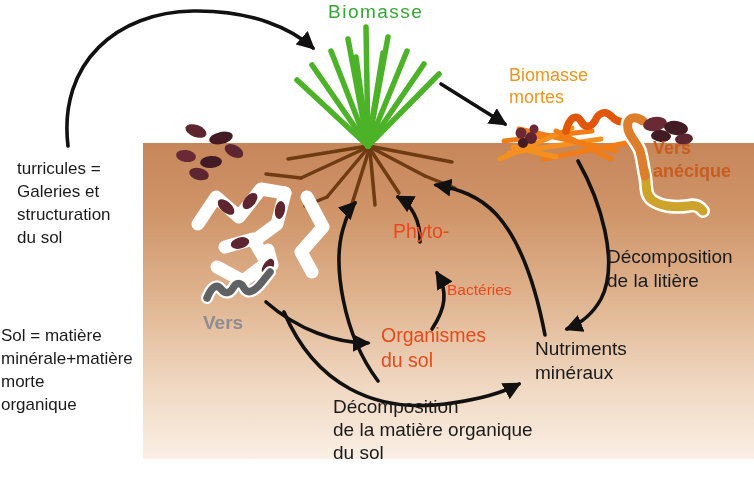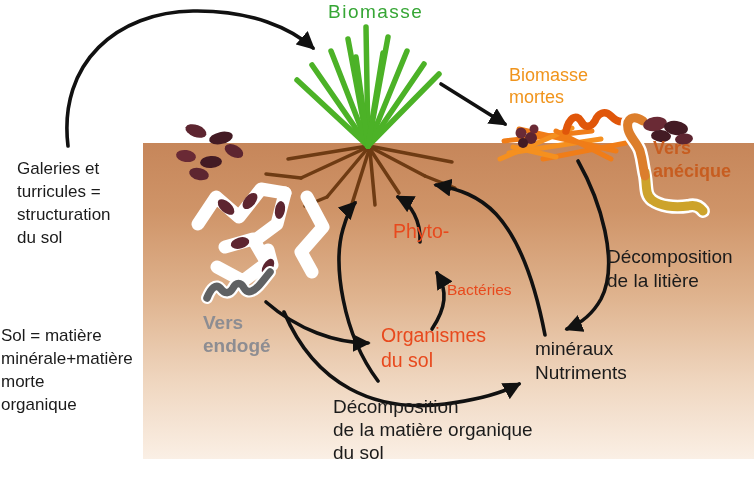--- a/index.html
+++ b/index.html
@@ -160,52 +160,51 @@
     <span>mortes</span>
   </div>
 
 
   <div class="lbl anecique">
     <span>Vers</span>
     <span>anécique</span>
   </div>
 
   <div class="lbl galeries">
+    <span>turricules =</span>
     <span>Galeries et</span>
-    <span>turricules =</span>
     <span>structuration</span>
     <span>du sol</span>
   </div>
 
   <div class="lbl solmat">
     <span>Sol = matière</span>
     <span>minérale+matière</span>
     <span>morte</span>
     <span>organique</span>
   </div>
 
   <div class="lbl endoge">
     <span>Vers</span>
-    <span>endogé</span>
   </div>
 
   <div class="lbl phyto">
     <span>Phyto-</span>
   </div>
 
   <div class="lbl bacteries">Bactéries</div>
 
   <div class="lbl organismes">
     <span>Organismes</span>
     <span>du sol</span>
   </div>
 
   <div class="lbl nutriments">
+    <span>Nutriments</span>
     <span>minéraux</span>
-    <span>Nutriments</span>
   </div>
 
   <div class="lbl declitiere">
     <span>Décomposition</span>
     <span>de la litière</span>
   </div>
 
   <div class="lbl decmo">
     <span>Décomposition</span>
     <span>de la matière organique</span>

